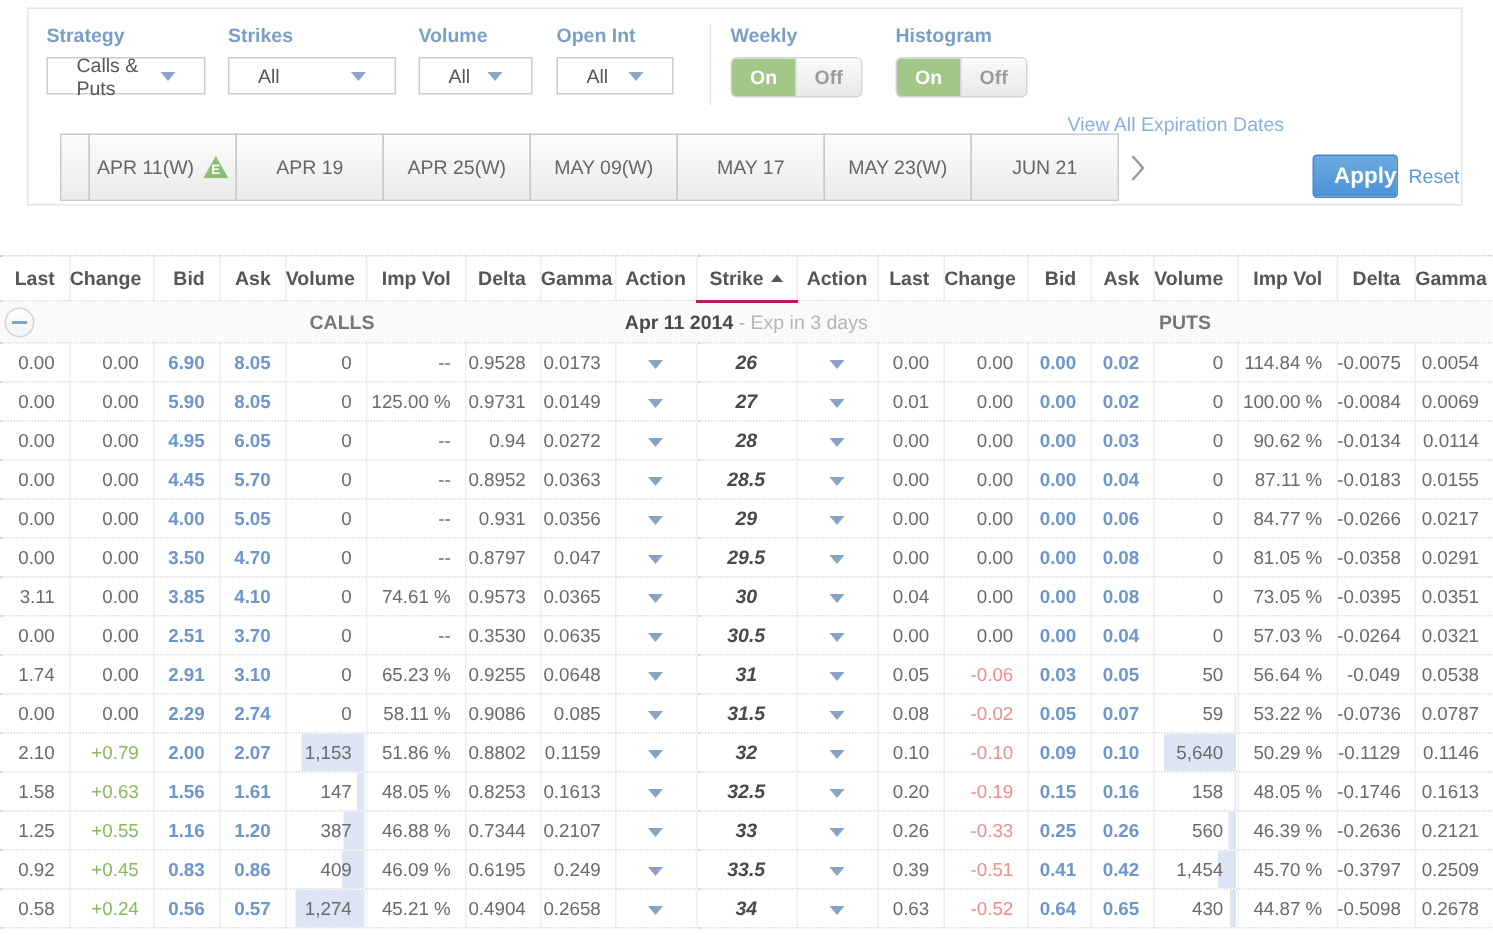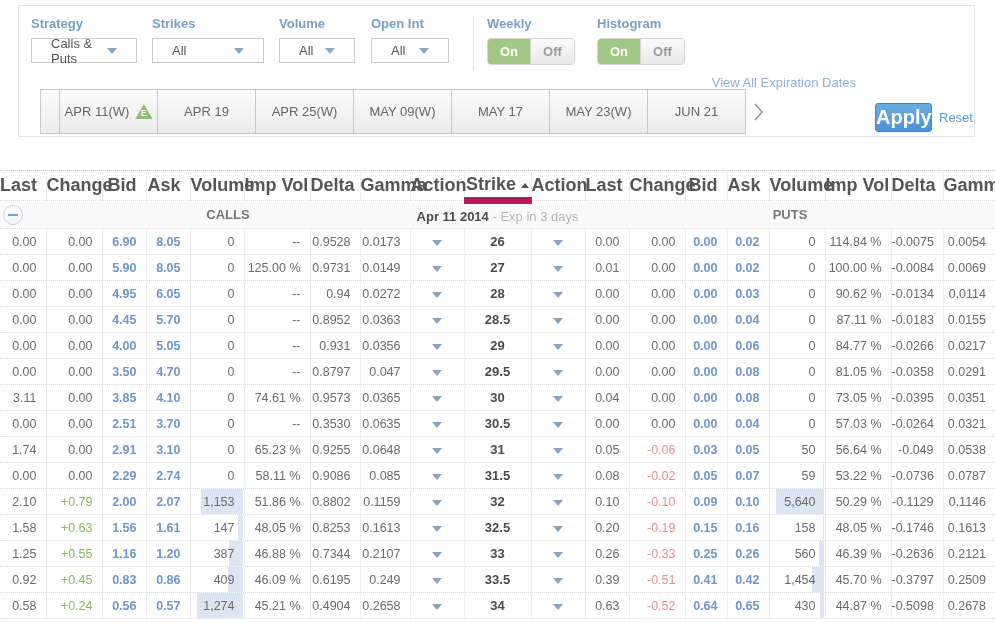--- a/index.html
+++ b/index.html
@@ -60,52 +60,52 @@
     font-size: 9px; font-weight: bold; font-style: normal;
     text-align: center; line-height: 19px;
   }
   .next-btn { display: flex; align-items: center; padding-left: 7px; cursor: pointer; }
 
   .apply-btn {
     position: absolute; left: 856px; top: 97px;
     width: 57px; height: 29px;
     background: linear-gradient(#6aabe0,#4b92d6);
     border: 1px solid #4486c9; border-radius: 3px;
-    color: #fff; font-weight: bold; font-size: 20px;
-    cursor: pointer; font-family: inherit;
+    color: #fff; font-weight: bold; font-size: 15px;
+    cursor: pointer; font-family: inherit; text-align: right;
   }
   .reset-link { position: absolute; left: 920px; top: 104px; color: #5b9bd5; font-size: 13px; cursor: pointer; text-decoration: none; text-align: center; }
 
   
   table.chain { position: absolute; left: 0; top: 170px; width: 995px;
     border-collapse: collapse; table-layout: fixed; }
   .chain th {
-    height: 30px; font-size: 18px; font-weight: bold; color: #555;
+    height: 30px; font-size: 13px; font-weight: bold; color: #555;
     border-top: 1px dotted #c9c9c9; border-left: 1px solid #ededed;
     cursor: pointer; white-space: nowrap;
   }
   .chain th:first-child, .chain td:first-child { border-left: none; }
   .chain th.num { text-align: right; padding-right: 9px; }
   .chain th.ctr { text-align: center; }
-  .chain th.sorted { border-bottom: 7px solid #be185d; }
+  .chain th.sorted { border-bottom: 2px solid #be185d; }
   .sort-arrow { display: inline-block; width: 0; height: 0; margin-left: 5px; vertical-align: 2px;
     border-left: 4px solid transparent; border-right: 4px solid transparent; border-bottom: 5px solid #555; }
 
   .chain td {
     height: 26px; font-size: 12.5px; color: #6b6b6b;
     border-top: 1px dotted #dadada; border-left: 1px solid #efefef;
     white-space: nowrap; overflow: hidden;
   }
   .chain tr:last-child td { border-bottom: 1px dotted #dadada; }
   .chain td.num { text-align: right; padding-right: 9px; }
   .chain td.ctr { text-align: center; }
   .chain td.ba { color: var(--accent-blue-strong); font-weight: bold; cursor: pointer; }
   .chain td.pos { color: var(--positive-green); }
   .chain td.neg { color: var(--negative-red); }
-  .chain td.strike { color: #4a4a4a; font-weight: bold; font-size: 13px; }
+  .chain td.strike { color: #4a4a4a; font-weight: bold; font-size: 13px; font-style: italic; }
   .chain td.vol { position: relative; }
   .chain td.vol .bar { position: absolute; right: 1px; top: 0; bottom: 0; background: var(--histogram-bar); }
   .chain td.vol .vn { position: relative; }
 
   .section-row td { background: #fafafa; border-left: none; height: 28px;
     font-weight: bold; color: #777; font-size: 13px; }
   .section-row .exp-date { color: #4a4a4a; }
   .section-row .exp-note { color: #b5b5b5; font-weight: normal; }
   .collapse-btn {
     display: inline-block; width: 20px; height: 20px; margin-left: 3px;

